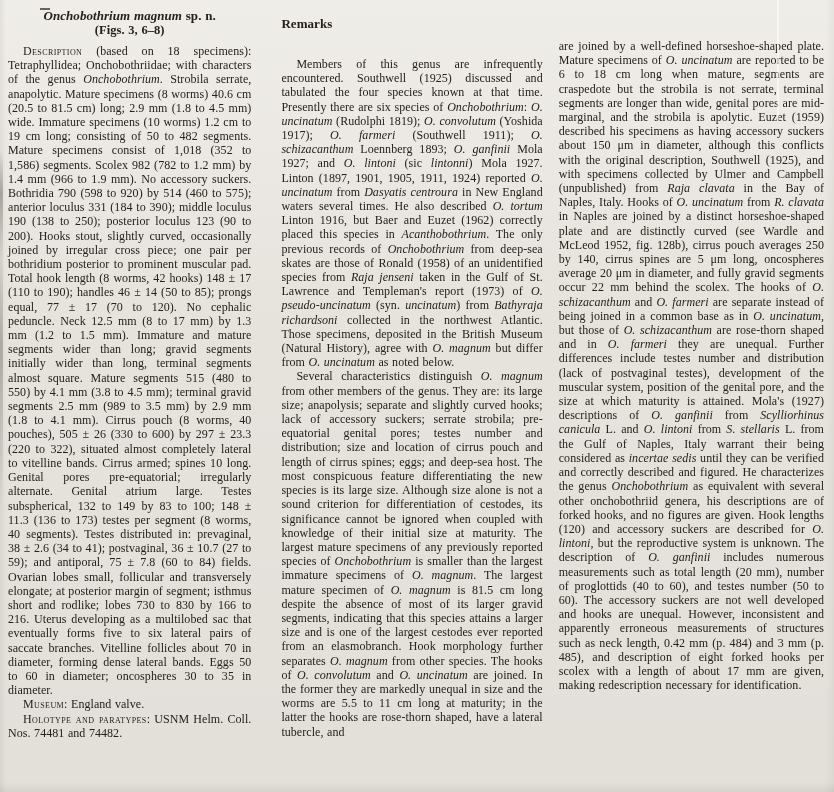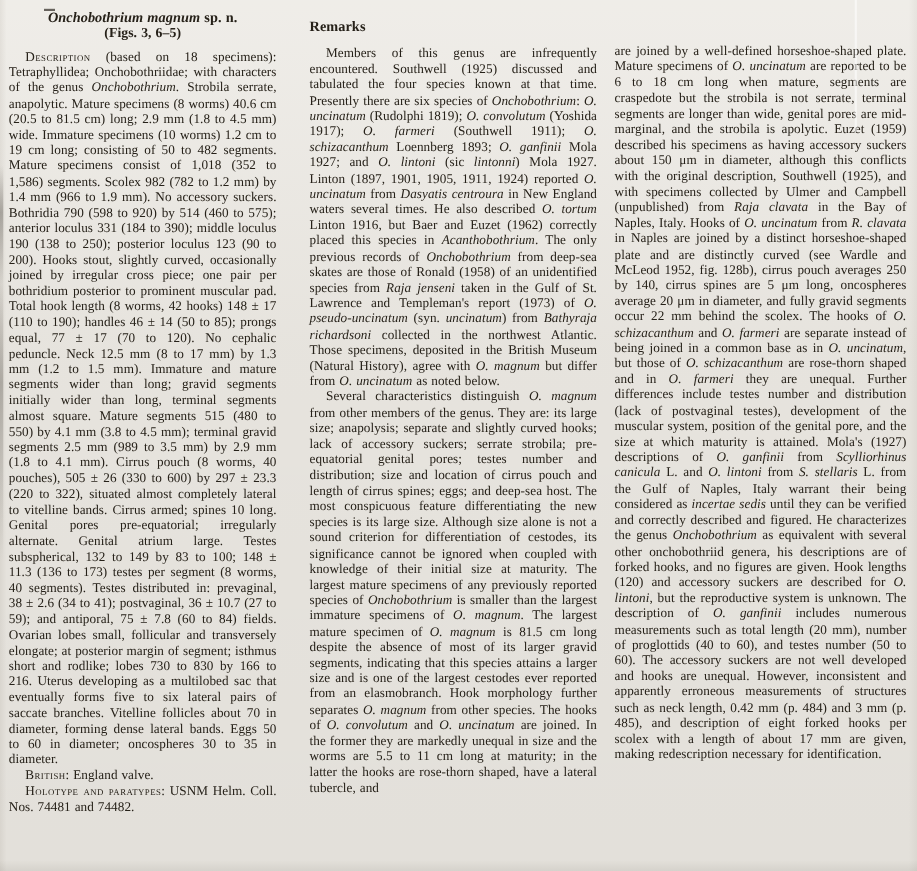--- a/index.html
+++ b/index.html
@@ -46,21 +46,21 @@
   }
   .figs-line {
     text-align: center;
     font-size: 12.5px;
     line-height: 15px;
     margin: 0 0 6px 0;
   }
   .remarks-heading {
     font-size: 13px;
     font-weight: bold;
-    margin: 10px 0 10px 0;
+    margin: 10px 0 26px 0;
     line-height: 15px;
     text-align: left;
   }
   p.para {
     margin: 0;
     padding: 0;
   }
   p.para.indent { text-indent: 15px; }
 
   .seg.i  { font-style: italic; }
@@ -104,24 +104,24 @@
 <body style="color: rgb(38, 33, 25);">
 
 <div class="page">
   <div class="scan-mark"></div>
   <div class="scan-crease"></div>
   <div class="scan-edge-smudge"></div>
   <div class="scan-shadow-bottom"></div>
 
   <div class="col col-left">
     <div class="title-line"><span class="seg bi">Onchobothrium magnum</span><span class="seg b"> sp. n.</span></div>
-    <div class="figs-line"><span class="seg b">(Figs. 3, 6–5)</span></div>
+    <div class="figs-line"><span class="seg b">(Figs. 3, 6–8)</span></div>
     <div>
         <p class="para indent"><span class="seg sc">Description</span><span class="seg"> (based on 18 specimens): Tetraphyllidea; Onchobothriidae; with characters of the genus </span><span class="seg i">Onchobothrium</span><span class="seg">. Strobila serrate, anapolytic. Mature specimens (8 worms) 40.6 cm (20.5 to 81.5 cm) long; 2.9 mm (1.8 to 4.5 mm) wide. Immature specimens (10 worms) 1.2 cm to 19 cm long; consisting of 50 to 482 segments. Mature specimens consist of 1,018 (352 to 1,586) segments. Scolex 982 (782 to 1.2 mm) by 1.4 mm (966 to 1.9 mm). No accessory suckers. Bothridia 790 (598 to 920) by 514 (460 to 575); anterior loculus 331 (184 to 390); middle loculus 190 (138 to 250); posterior loculus 123 (90 to 200). Hooks stout, slightly curved, occasionally joined by irregular cross piece; one pair per bothridium posterior to prominent muscular pad. Total hook length (8 worms, 42 hooks) 148 ± 17 (110 to 190); handles 46 ± 14 (50 to 85); prongs equal, 77 ± 17 (70 to 120). No cephalic peduncle. Neck 12.5 mm (8 to 17 mm) by 1.3 mm (1.2 to 1.5 mm). Immature and mature segments wider than long; gravid segments initially wider than long, terminal segments almost square. Mature segments 515 (480 to 550) by 4.1 mm (3.8 to 4.5 mm); terminal gravid segments 2.5 mm (989 to 3.5 mm) by 2.9 mm (1.8 to 4.1 mm). Cirrus pouch (8 worms, 40 pouches), 505 ± 26 (330 to 600) by 297 ± 23.3 (220 to 322), situated almost completely lateral to vitelline bands. Cirrus armed; spines 10 long. Genital pores pre-equatorial; irregularly alternate. Genital atrium large. Testes subspherical, 132 to 149 by 83 to 100; 148 ± 11.3 (136 to 173) testes per segment (8 worms, 40 segments). Testes distributed in: prevaginal, 38 ± 2.6 (34 to 41); postvaginal, 36 ± 10.7 (27 to 59); and antiporal, 75 ± 7.8 (60 to 84) fields. Ovarian lobes small, follicular and transversely elongate; at posterior margin of segment; isthmus short and rodlike; lobes 730 to 830 by 166 to 216. Uterus developing as a multilobed sac that eventually forms five to six lateral pairs of saccate branches. Vitelline follicles about 70 in diameter, forming dense lateral bands. Eggs 50 to 60 in diameter; oncospheres 30 to 35 in diameter.</span></p>
-        <p class="para indent"><span class="seg sc">British</span><span class="seg">: England valve.</span></p>
+        <p class="para indent"><span class="seg sc">Museum</span><span class="seg">: England valve.</span></p>
         <p class="para indent"><span class="seg sc">Holotype and paratypes</span><span class="seg">: USNM Helm. Coll. Nos. 74481 and 74482.</span></p>
       </div>
   </div>
 
   <div class="col col-mid">
     <div class="remarks-heading">Remarks</div>
     <div>
         <p class="para indent"><span class="seg">Members of this genus are infrequently encountered. Southwell (1925) discussed and tabulated the four species known at that time. Presently there are six species of </span><span class="seg i">Onchobothrium</span><span class="seg">: </span><span class="seg i">O. uncinatum</span><span class="seg"> (Rudolphi 1819); </span><span class="seg i">O. convolutum</span><span class="seg"> (Yoshida 1917); </span><span class="seg i">O. farmeri</span><span class="seg"> (Southwell 1911); </span><span class="seg i">O. schizacanthum</span><span class="seg"> Loennberg 1893; </span><span class="seg i">O. ganfinii</span><span class="seg"> Mola 1927; and </span><span class="seg i">O. lintoni</span><span class="seg"> (sic </span><span class="seg i">lintonni</span><span class="seg">) Mola 1927. Linton (1897, 1901, 1905, 1911, 1924) reported </span><span class="seg i">O. uncinatum</span><span class="seg"> from </span><span class="seg i">Dasyatis centroura</span><span class="seg"> in New England waters several times. He also described </span><span class="seg i">O. tortum</span><span class="seg"> Linton 1916, but Baer and Euzet (1962) correctly placed this species in </span><span class="seg i">Acanthobothrium</span><span class="seg">. The only previous records of </span><span class="seg i">Onchobothrium</span><span class="seg"> from deep-sea skates are those of Ronald (1958) of an unidentified species from </span><span class="seg i">Raja jenseni</span><span class="seg"> taken in the Gulf of St. Lawrence and Templeman's report (1973) of </span><span class="seg i">O. pseudo-uncinatum</span><span class="seg"> (syn. </span><span class="seg i">uncinatum</span><span class="seg">) from </span><span class="seg i">Bathyraja richardsoni</span><span class="seg"> collected in the northwest Atlantic. Those specimens, deposited in the British Museum (Natural History), agree with </span><span class="seg i">O. magnum</span><span class="seg"> but differ from </span><span class="seg i">O. uncinatum</span><span class="seg"> as noted below.</span></p>
         <p class="para indent"><span class="seg">Several characteristics distinguish </span><span class="seg i">O. magnum</span><span class="seg"> from other members of the genus. They are: its large size; anapolysis; separate and slightly curved hooks; lack of accessory suckers; serrate strobila; pre-equatorial genital pores; testes number and distribution; size and location of cirrus pouch and length of cirrus spines; eggs; and deep-sea host. The most conspicuous feature differentiating the new species is its large size. Although size alone is not a sound criterion for differentiation of cestodes, its significance cannot be ignored when coupled with knowledge of their initial size at maturity. The largest mature specimens of any previously reported species of </span><span class="seg i">Onchobothrium</span><span class="seg"> is smaller than the largest immature specimens of </span><span class="seg i">O. magnum</span><span class="seg">. The largest mature specimen of </span><span class="seg i">O. magnum</span><span class="seg"> is 81.5 cm long despite the absence of most of its larger gravid segments, indicating that this species attains a larger size and is one of the largest cestodes ever reported from an elasmobranch. Hook morphology further separates </span><span class="seg i">O. magnum</span><span class="seg"> from other species. The hooks of </span><span class="seg i">O. convolutum</span><span class="seg"> and </span><span class="seg i">O. uncinatum</span><span class="seg"> are joined. In the former they are markedly unequal in size and the worms are 5.5 to 11 cm long at maturity; in the latter the hooks are rose-thorn shaped, have a lateral tubercle, and</span></p>
       </div>

